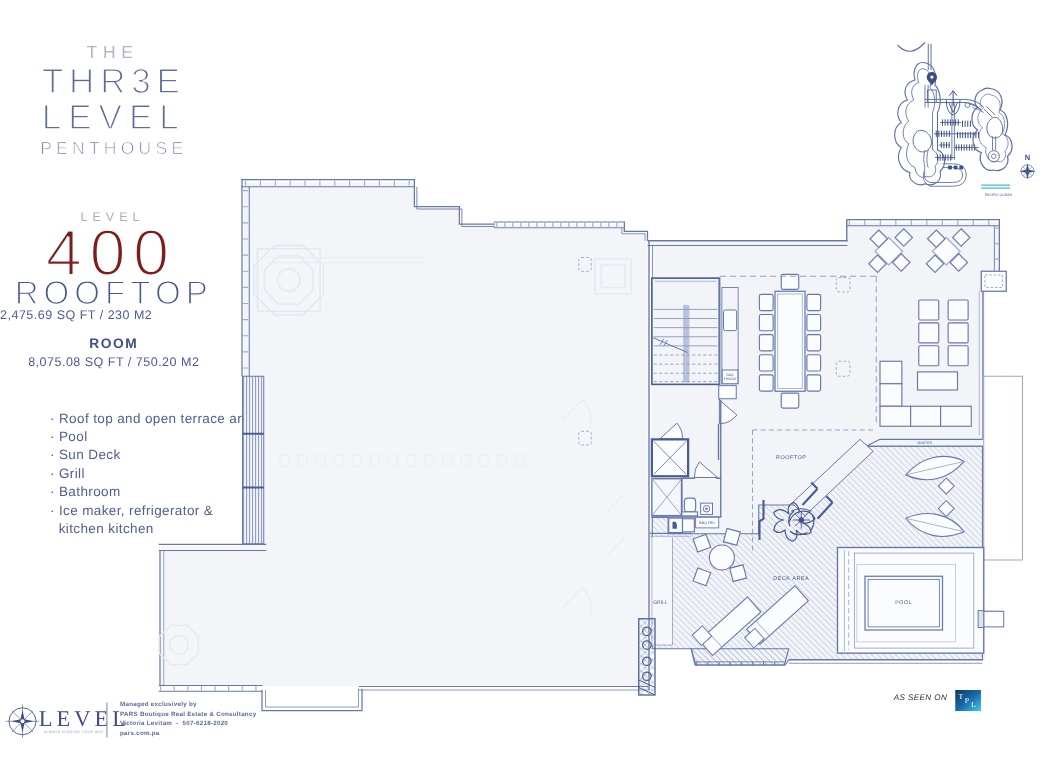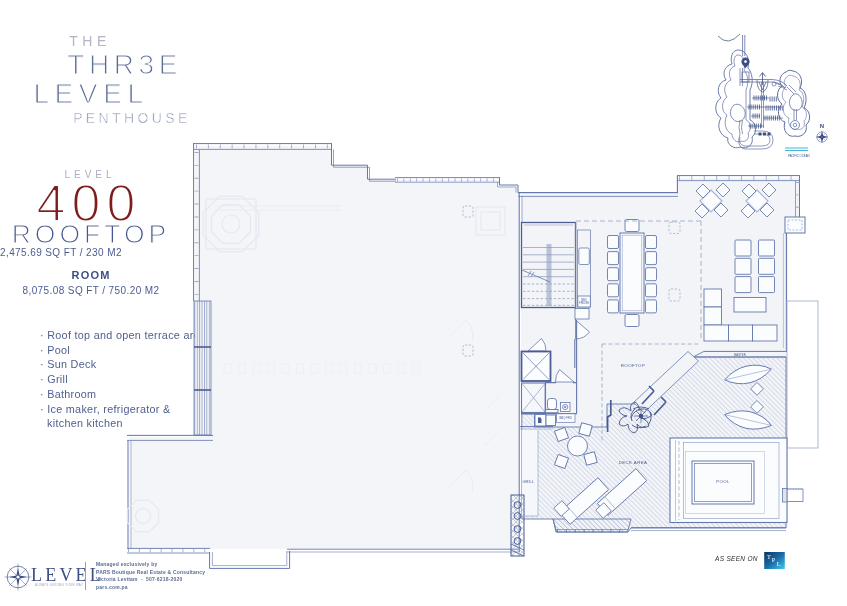--- a/index.html
+++ b/index.html
@@ -4,25 +4,25 @@
 <style>
   html,body{margin:0;padding:0;background:#ffffff;width:847px;height:606px;overflow:hidden;}
   body{font-family:"Liberation Sans", sans-serif;position:relative;}
   .abs{position:absolute;}
 </style>
 </head>
 <body>
 
 <div class="abs" style="left:0;top:33px;width:180px;text-align:center;font-size:14px;letter-spacing:4.5px;color:#b2b6c2;">THE</div>
 
-<div class="abs" style="left:0;top:49px;width:182px;text-align:right;font-size:28px;letter-spacing:4.6px;color:#5d6d98;-webkit-text-stroke:1.1px #ffffff;">THR3E</div>
+<div class="abs" style="left:0;top:49px;width:182px;text-align:center;font-size:28px;letter-spacing:4.6px;color:#5d6d98;-webkit-text-stroke:1.1px #ffffff;">THR3E</div>
 
 <div class="abs" style="left:0;top:78px;width:182px;text-align:center;font-size:28px;letter-spacing:5.6px;color:#5d6d98;-webkit-text-stroke:1.1px #ffffff;">LEVEL</div>
 
-<div class="abs" style="left:0;top:110px;width:182px;text-align:center;font-size:14px;letter-spacing:3.4px;color:#6d7ba2;padding-left:41px;-webkit-text-stroke:0.6px #ffffff;">PENTHOUSE</div>
+<div class="abs" style="left:0;top:110px;width:182px;text-align:center;font-size:14px;letter-spacing:3.4px;color:#6d7ba2;-webkit-text-stroke:0.6px #ffffff;">PENTHOUSE</div>
 
 <div class="abs" style="left:2px;top:169px;width:176px;text-align:center;font-size:10px;letter-spacing:4px;color:#a9afbc;">LEVEL</div>
 
 <div class="abs" style="left:0;top:177px;width:178px;line-height:52px;font-size:52px;text-align:center;letter-spacing:6px;color:#7f1d1d;-webkit-text-stroke:1.8px #ffffff;">400</div>
 
 <div class="abs" style="left:0;top:219px;width:182px;text-align:center;font-size:26.5px;letter-spacing:4px;color:#47578e;-webkit-text-stroke:1.1px #ffffff;">ROOFTOP</div>
 
 <div class="abs" style="left:0;top:247px;width:182px;font-size:10px;letter-spacing:0.4px;color:#4c5c90;">2,475.69 SQ FT / 230 M2</div>
 
 <div class="abs" style="left:0;top:269px;width:182px;text-align:center;font-size:11px;font-weight:bold;letter-spacing:1.2px;color:#3e4f86;">ROOM</div>

